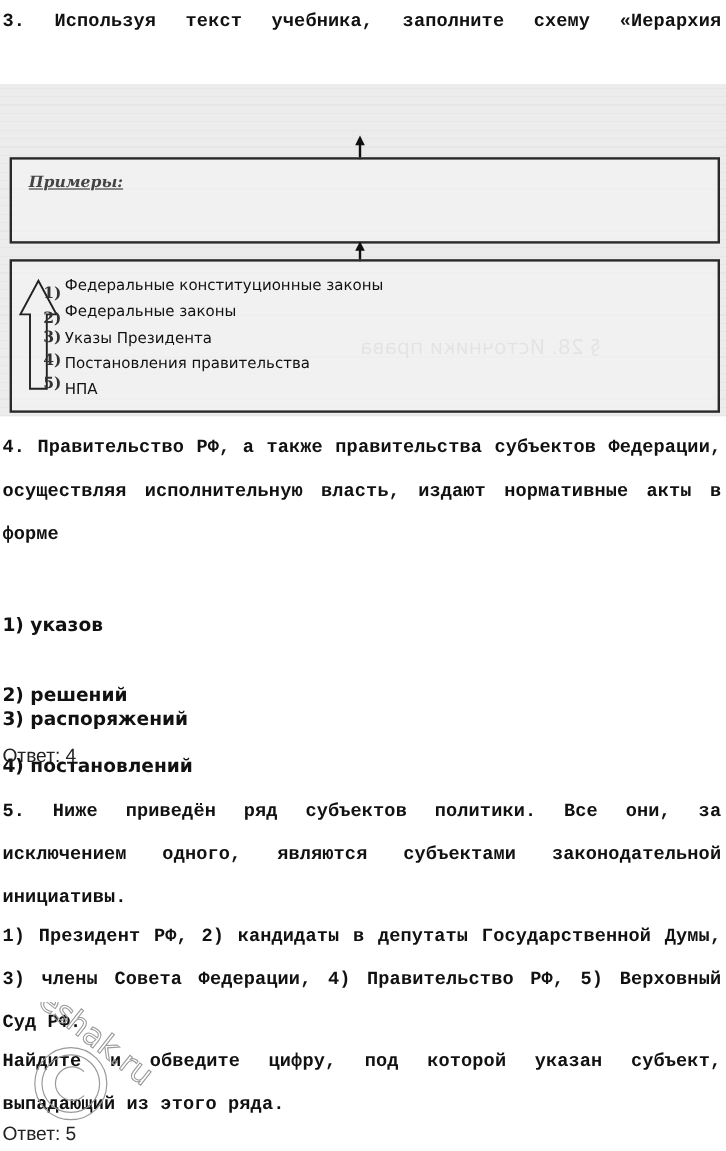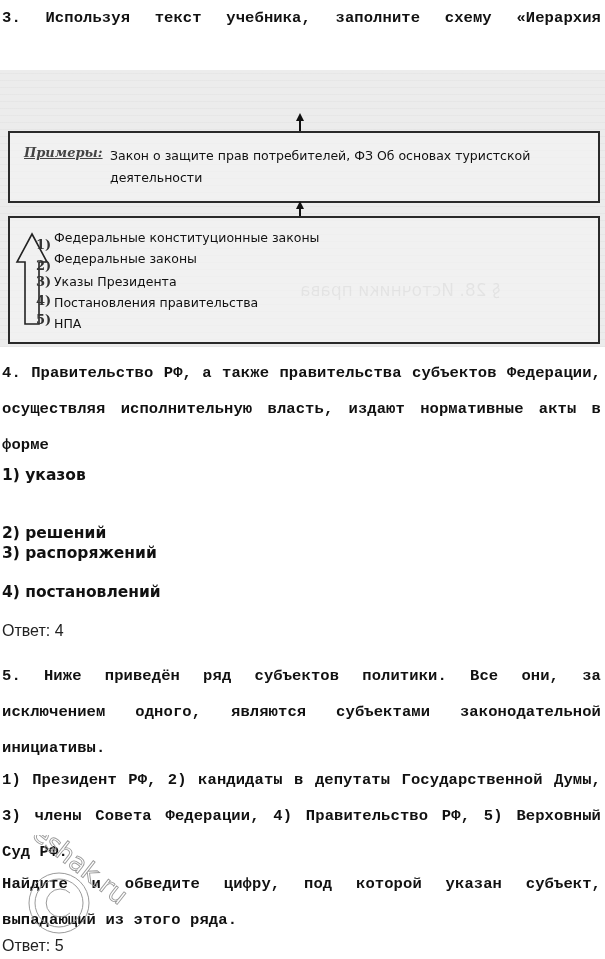--- a/index.html
+++ b/index.html
@@ -8,21 +8,21 @@
       font-family: "DejaVu Sans", sans-serif; color: #111;
     }
     .bold-para {
       position: absolute; left: 2px; right: 4px;
       font-family: Liberation Mono, monospace; font-weight: bold;
       font-size: 15.5px; line-height: 36px; text-align: justify;
       text-align-last: left; letter-spacing: 0.1px;
     }
     .opt {
       position: absolute; left: 2px;
-      font-family: "DejaVu Sans", sans-serif; font-weight: bold; font-size: 15.5px;
+      font-family: "DejaVu Sans", sans-serif; font-weight: bold; font-size: 15.5px; margin-top: 46px;
     }
     .answer {
       position: absolute; left: 2px;
       font-family: "Liberation Sans", sans-serif; font-size: 16px; color: #222;
     }
     
     .scan {
       position: absolute; left: 0; top: 70px; width: 605px; height: 277px;
       background: #ececec;
       background-image: repeating-linear-gradient(0deg, rgba(0,0,0,0.025) 0px, rgba(0,0,0,0.025) 1px, transparent 1px, transparent 7px);
@@ -72,21 +72,20 @@
 
 <div class="scan">
   <div class="bleed" style="left:300px; top:210px; font-size:17px;">§ 28. Источники права</div>
 
 
   <div class="v-line" style="left:299px; top:50px; height:13px;"></div>
   <div class="arrow-head" style="left:296px; top:43px;"></div>
 
   <div class="box box-ex">
     <div class="ex-head">Примеры:</div>
-    <div class="diag-text ex-text">Закон о защите прав потребителей, ФЗ Об основах туристской деятельности</div>
   </div>
 
   <div class="v-line" style="left:299px; top:137px; height:11px;"></div>
   <div class="arrow-head" style="left:296px; top:131px;"></div>
 
   <div class="box box-list">
     <svg style="position:absolute; left:4px; top:14px;" width="36" height="94" viewBox="0 0 36 94">
       <path d="M18 2 L33 30 L25 30 L25 92 L11 92 L11 30 L3 30 Z" fill="none" stroke="#222" stroke-width="1.6"></path>
     </svg>
     <div class="list-row" style="top:10px;">

